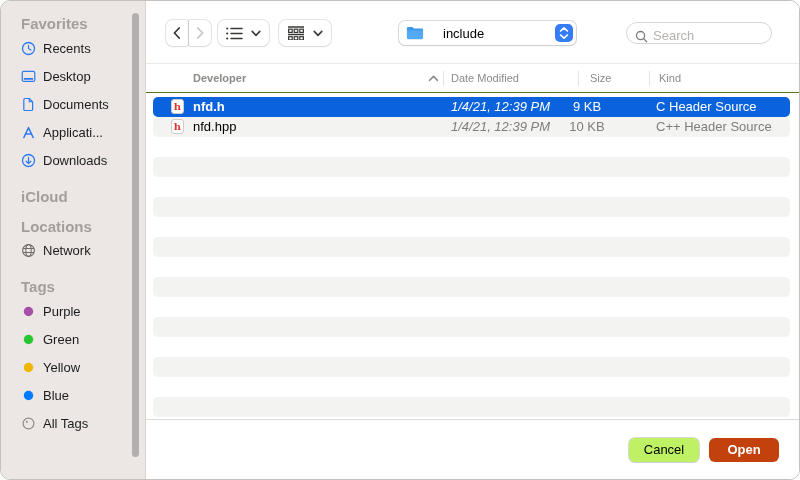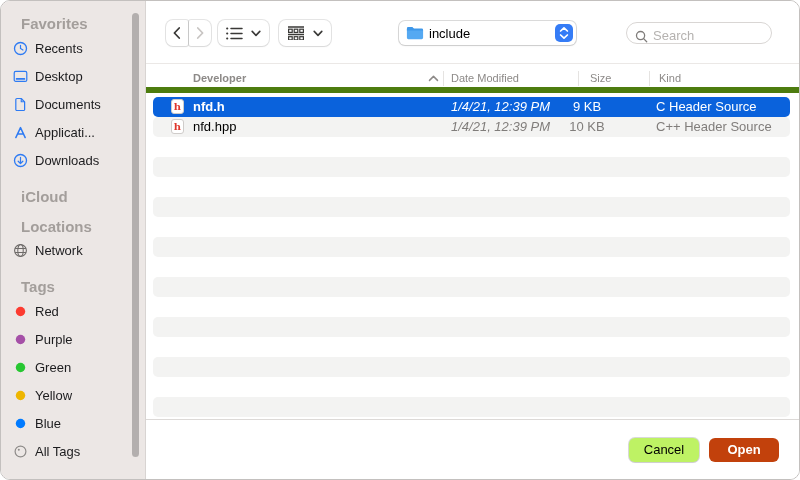--- a/index.html
+++ b/index.html
@@ -8,21 +8,21 @@
 
   .window { position:relative; width:800px; height:480px; background:#fff;
             border:1px solid #c3c0be; border-radius:10px; overflow:hidden; }
 
   
   .sidebar { position:absolute; left:0; top:0; width:145px; height:100%;
              background:#ece7e5; border-right:1px solid #d8d4d2; }
   .side-label { margin:16px 0 2px 20px; height:14px; line-height:14px;
                 font-size:15px; font-weight:bold; color:#a39e9b; }
   .side-label.pad3 { margin-bottom:3px; }
-  .side-item { height:28px; display:flex; align-items:center; padding-left:12px;
+  .side-item { height:28px; display:flex; align-items:center; padding-left:20px;
                font-size:13px; color:#1c1c1e; cursor:default; white-space:nowrap; overflow:hidden; }
   .side-ic { width:15px; height:16px; margin-right:7px; display:flex;
              align-items:center; justify-content:center; flex:0 0 15px; color:#2e7bf3; }
   .side-ic.gray { color:#6d6a68; }
   .side-ic.cloudc { color:#3f9bf0; }
   .tag-glyph { width:15px; height:16px; margin-right:7px; display:flex;
                align-items:center; justify-content:center; flex:0 0 15px; }
   .side-scrollbar { position:absolute; left:131px; top:12px; width:7px; height:444px;
                     border-radius:3.5px; background:rgba(0,0,0,0.24); }
 
@@ -34,35 +34,35 @@
           box-shadow:0 0 0 1px rgba(0,0,0,0.10), 0 1px 2px rgba(0,0,0,0.06);
           display:flex; align-items:center; justify-content:center; cursor:default; }
   .btn-back { left:20px; top:19px; width:22px; height:26px; border-top-right-radius:2px; border-bottom-right-radius:2px; }
   .btn-fwd  { left:43px; top:19px; width:22px; height:26px; border-top-left-radius:2px; border-bottom-left-radius:2px; color:#c8c5c3; }
   .btn-list { left:72px; top:19px; width:51px; height:26px; gap:8px; }
   .btn-grid { left:133px; top:19px; width:52px; height:26px; gap:8px; }
 
   .popup { position:absolute; left:253px; top:20px; width:177px; height:24px; background:#fff;
            border-radius:6px; box-shadow:0 0 0 1px rgba(0,0,0,0.14), 0 1px 2px rgba(0,0,0,0.08);
            display:flex; align-items:center; padding:0 3px 0 7px; cursor:default; }
-  .popup-label { font-size:13px; color:#000; margin-left:5px; flex:1; }
+  .popup-label { font-size:13px; color:#000; margin-left:19px; flex:1; }
   .stepper { width:18px; height:18px; border-radius:5px; background:#357cf6;
              display:flex; align-items:center; justify-content:center; }
 
   .searchbox { position:absolute; left:480px; top:21px; width:146px; height:22px;
                border:1px solid #d9d6d4; border-radius:11px; background:#fff;
                display:flex; align-items:flex-end; padding-left:8px; }
   .searchbox input { border:none; outline:none; background:transparent; font-size:13px;
                      color:#333; width:105px; margin-left:5px;
                      font-family:"Liberation Sans","DejaVu Sans",sans-serif; }
   .searchbox input::placeholder { color:#b5b2b0; }
 
   
   .colhead { position:absolute; left:0; right:0; top:62px; height:30px; background:#fff;
-             border-top:1px solid #ebe8e6; border-bottom:6px solid #4d7c0f; font-size:11px; }
+             border-top:1px solid #ebe8e6; border-bottom:1px solid #4d7c0f; font-size:11px; }
   .colhead .ht { position:absolute; top:0; line-height:29px; color:#8d8a88; cursor:default; }
   .h-name { left:47px; color:#3e3d3c; font-weight:bold; }
   .h-date { left:305px; } .h-size { left:444px; } .h-kind { left:513px; }
   .hdiv { position:absolute; top:7px; width:1px; height:15px; background:#e5e3e1; }
   .hd1 { left:297px; } .hd2 { left:432px; } .hd3 { left:503px; }
   .sortcaret { position:absolute; left:282px; top:11px; color:#8d8a88; }
 
   
   .rows { position:absolute; left:7px; top:96px; width:637px; }
   .slot { position:relative; height:20px; border-radius:5px; font-size:13px; }
@@ -159,28 +159,20 @@
             <circle cx="8" cy="8" r="6.3" fill="none" stroke="currentColor" stroke-width="1.2"></circle>
             <ellipse cx="8" cy="8" rx="2.9" ry="6.3" fill="none" stroke="currentColor" stroke-width="1.1"></ellipse>
             <path d="M2.2 5.8 h11.6 M2.2 10.2 h11.6" fill="none" stroke="currentColor" stroke-width="1.1"></path>
           </svg>
       </span>
       <span>Network</span>
     </div>
 
     <div class="side-label pad3">Tags</div>
 
-    <div class="side-item">
-      <span class="tag-glyph" style="color: rgb(252, 59, 48);">
-          <svg width="11" height="11" viewBox="0 0 11 11">
-            <circle cx="5.5" cy="5.5" r="4.7" fill="currentColor"></circle>
-          </svg>
-        </span>
-      <span>Red</span>
-    </div>
     <div class="side-item">
       <span class="tag-glyph" style="color: rgb(165, 80, 167);">
           <svg width="11" height="11" viewBox="0 0 11 11">
             <circle cx="5.5" cy="5.5" r="4.7" fill="currentColor"></circle>
           </svg>
         </span>
       <span>Purple</span>
     </div>
     <div class="side-item">
       <span class="tag-glyph" style="color: rgb(40, 199, 50);">

